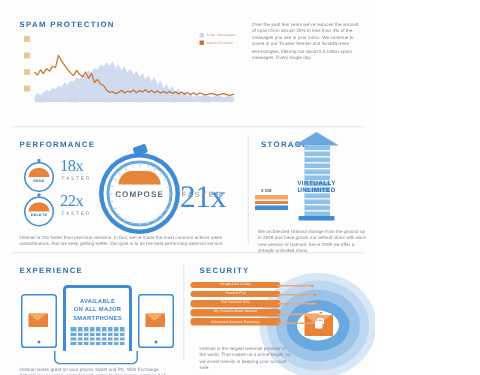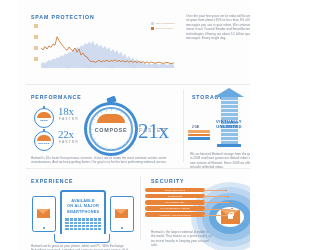--- a/index.html
+++ b/index.html
@@ -3,21 +3,21 @@
 <meta charset="utf-8">
 <style>
   html,body{margin:0;padding:0;}
   body{
     width:250px;height:250px;overflow:hidden;
     background:#ffffff;
     font-family:"Liberation Sans", sans-serif;
     color:#6b7785;
     -webkit-font-smoothing:none;
   }
-  .page{position:relative;width:250px;height:250px;background:#fdfdfd;margin-left:18px;}
+  .page{position:relative;width:250px;height:250px;background:#fdfdfd;}
 
   
   .sec-title{
     font-size:5.2px;font-weight:bold;letter-spacing:.9px;
     color:#2f6fb5;text-transform:uppercase;
   }
   .body-copy{
     font-size:3.05px;line-height:4.4px;color:#7d8792;letter-spacing:.05px;
     text-align:left;
   }

